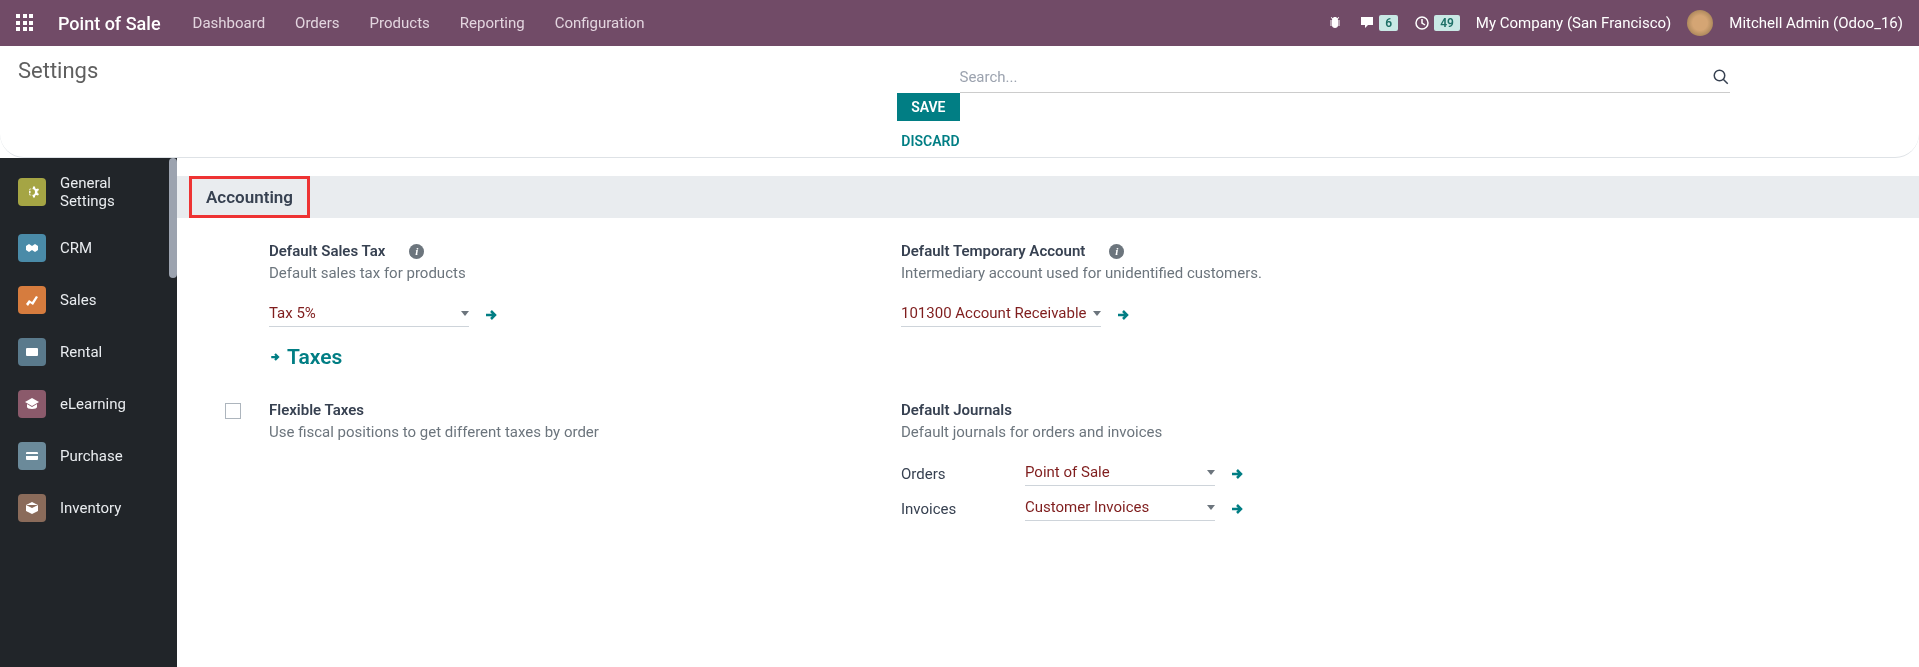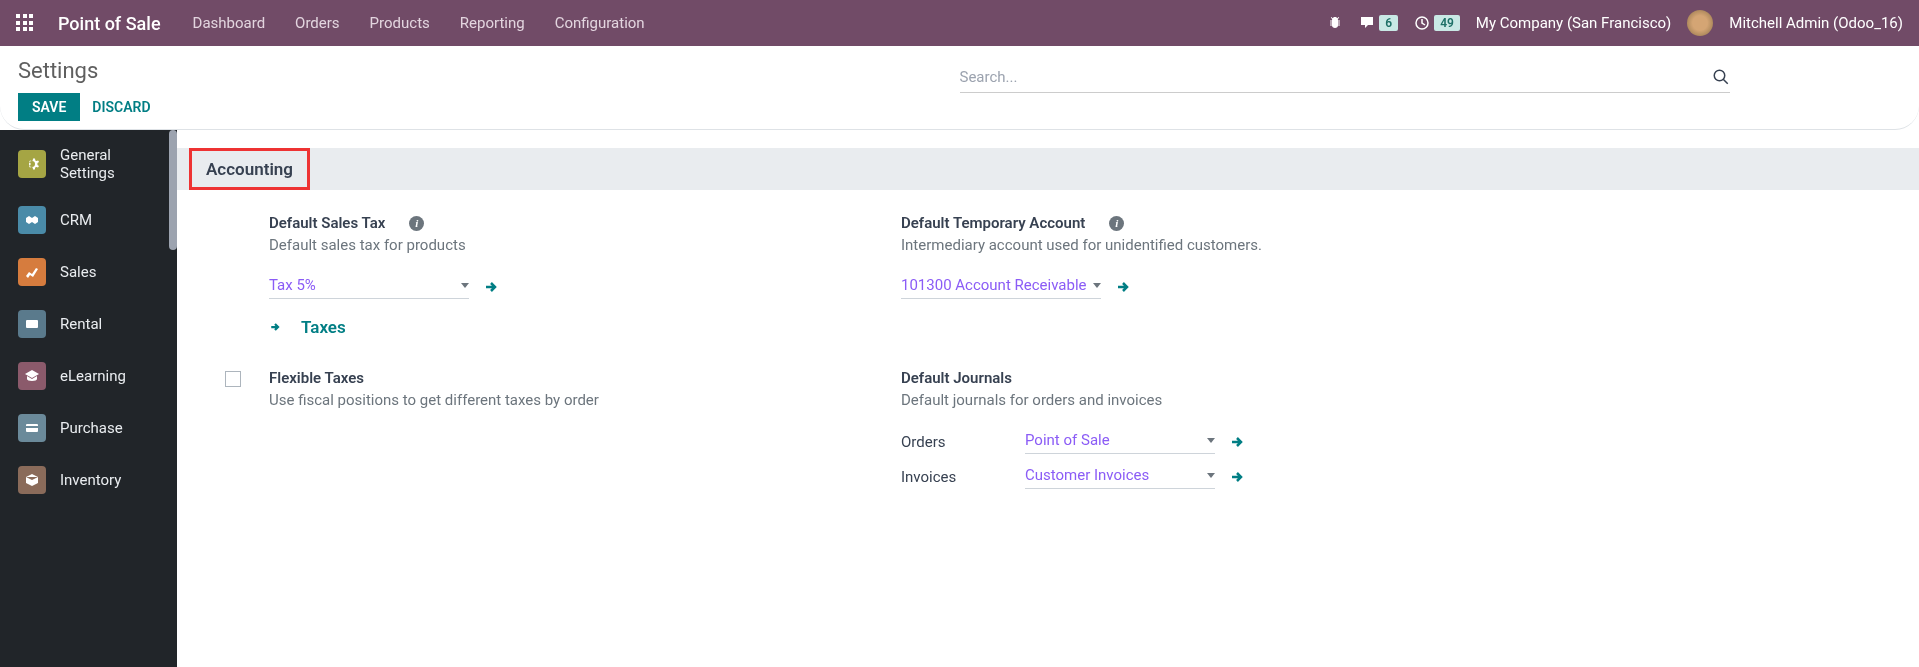--- a/index.html
+++ b/index.html
@@ -17,21 +17,21 @@
 .nav-icon { color: #fff; display: flex; align-items: center; gap: 4px; cursor: pointer; font-size: 14px; }
 .badge { background: #c9e8e5; color: #1d6f66; padding: 1px 6px; border-radius: 2px; font-size: 12px; font-weight: 600; }
 .company-name { color: #fff; font-size: 15px; }
 .avatar { width: 26px; height: 26px; border-radius: 50%; background: radial-gradient(circle, #d4a574 40%, #8b6f47 100%); display: inline-block; }
 .user-name { color: #fff; font-size: 15px; }
 
 
 .control-panel { padding: 12px 18px 8px; border-bottom: 1px solid #dee2e6; display: flex; align-items: flex-start; border-radius: 24px; }
 .cp-left { flex: 1; }
 .page-title { font-size: 22px; color: #5f5f5f; font-weight: 400; margin-bottom: 10px; }
-.cp-buttons { display: flex; gap: 12px; align-items: center; }
+.cp-buttons { display: flex; gap: 12px; align-items: flex-end; flex-direction: column; }
 .btn-save { background: #017e84; color: #fff; border: none; padding: 6px 14px; font-size: 14px; font-weight: 600; cursor: pointer; }
 .btn-discard { background: none; border: none; color: #017e84; font-size: 14px; font-weight: 600; cursor: pointer; }
 .cp-right { flex: 1; display: flex; justify-content: flex-start; padding-top: 4px; }
 .search-wrap { position: relative; width: 100%; max-width: 770px; border-bottom: 1px solid #ccc; display: flex; align-items: center; padding: 4px 0; }
 .search-input { border: none; outline: none; font-size: 15px; width: 100%; padding: 2px 0; color: #374151; }
 .search-input::placeholder { color: #9ca3af; }
 .search-icon-right { color: #5f5f5f; cursor: pointer; }
 
 
 .main { display: flex; height: calc(100vh - 130px); }
@@ -63,24 +63,24 @@
 .settings-col { flex: 1; max-width: 560px; position: relative; }
 .setting-checkbox { position: absolute; left: -44px; top: 2px; width: 16px; height: 16px; border: 1px solid #adb5bd; cursor: pointer; }
 .setting-title { font-size: 15px; font-weight: 600; color: #374151; margin-bottom: 4px; display: flex; align-items: center; gap: 24px; }
 .info-icon { width: 15px; height: 15px; border-radius: 50%; background: #6c757d; color: #fff; font-size: 11px; display: inline-flex; align-items: center; justify-content: center; font-weight: bold; font-style: italic; font-family: serif; cursor: pointer; }
 .setting-desc { font-size: 15px; color: #6c757d; margin-bottom: 20px; }
 .setting-field { display: flex; align-items: center; gap: 14px; }
 .setting-field-row { display: flex; align-items: center; gap: 14px; margin-bottom: 10px; }
 .field-label { width: 110px; font-size: 15px; color: #374151; }
 .select-wrap { position: relative; border-bottom: 1px solid #ced4da; display: flex; align-items: center; padding: 2px 0 4px; min-width: 190px; cursor: pointer; }
 .select-wrap.w200 { min-width: 200px; }
-.select-value { font-size: 15px; color: #8b5cf6; flex: 1; }
+.select-value { font-size: 15px; color: #7f1d1d; flex: 1; }
 .caret-down { width: 0; height: 0; border-left: 4px solid transparent; border-right: 4px solid transparent; border-top: 5px solid #6c757d; margin-left: 6px; }
 .arrow-link { color: #017e84; font-size: 16px; cursor: pointer; font-weight: bold; }
-.link-action { display: inline-flex; align-items: center; gap: 20px; color: #017e84; font-size: 17px; font-weight: 600; margin-top: 18px; cursor: pointer; }
+.link-action { display: inline-flex; align-items: center; gap: 6px; color: #017e84; font-size: 21px; font-weight: 600; margin-top: 18px; cursor: pointer; }
 
 svg { display: block; }
 </style>
 </head>
 <body>
 
 <div class="navbar">
   <div class="navbar-left">
     <div class="apps-icon">
       <span></span>

